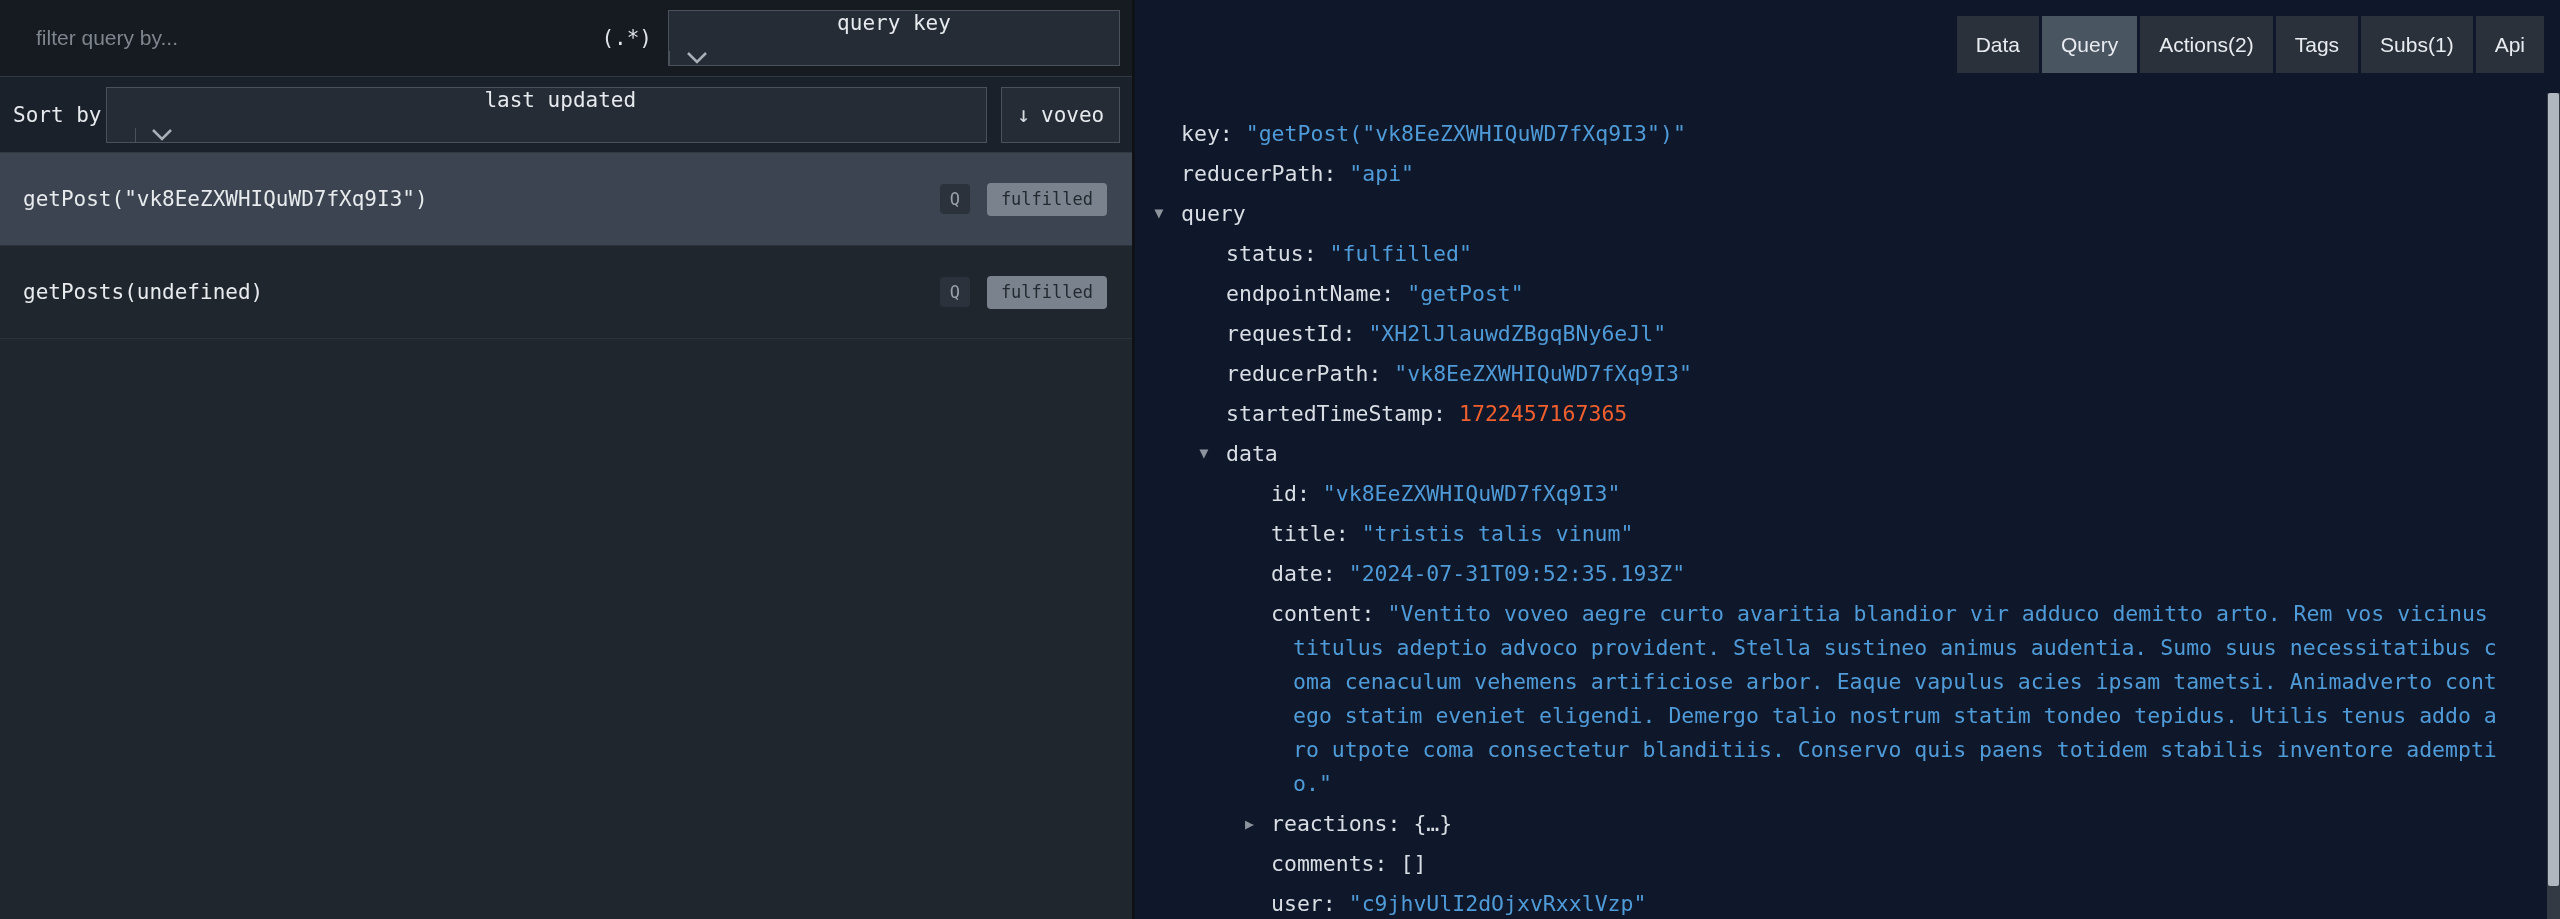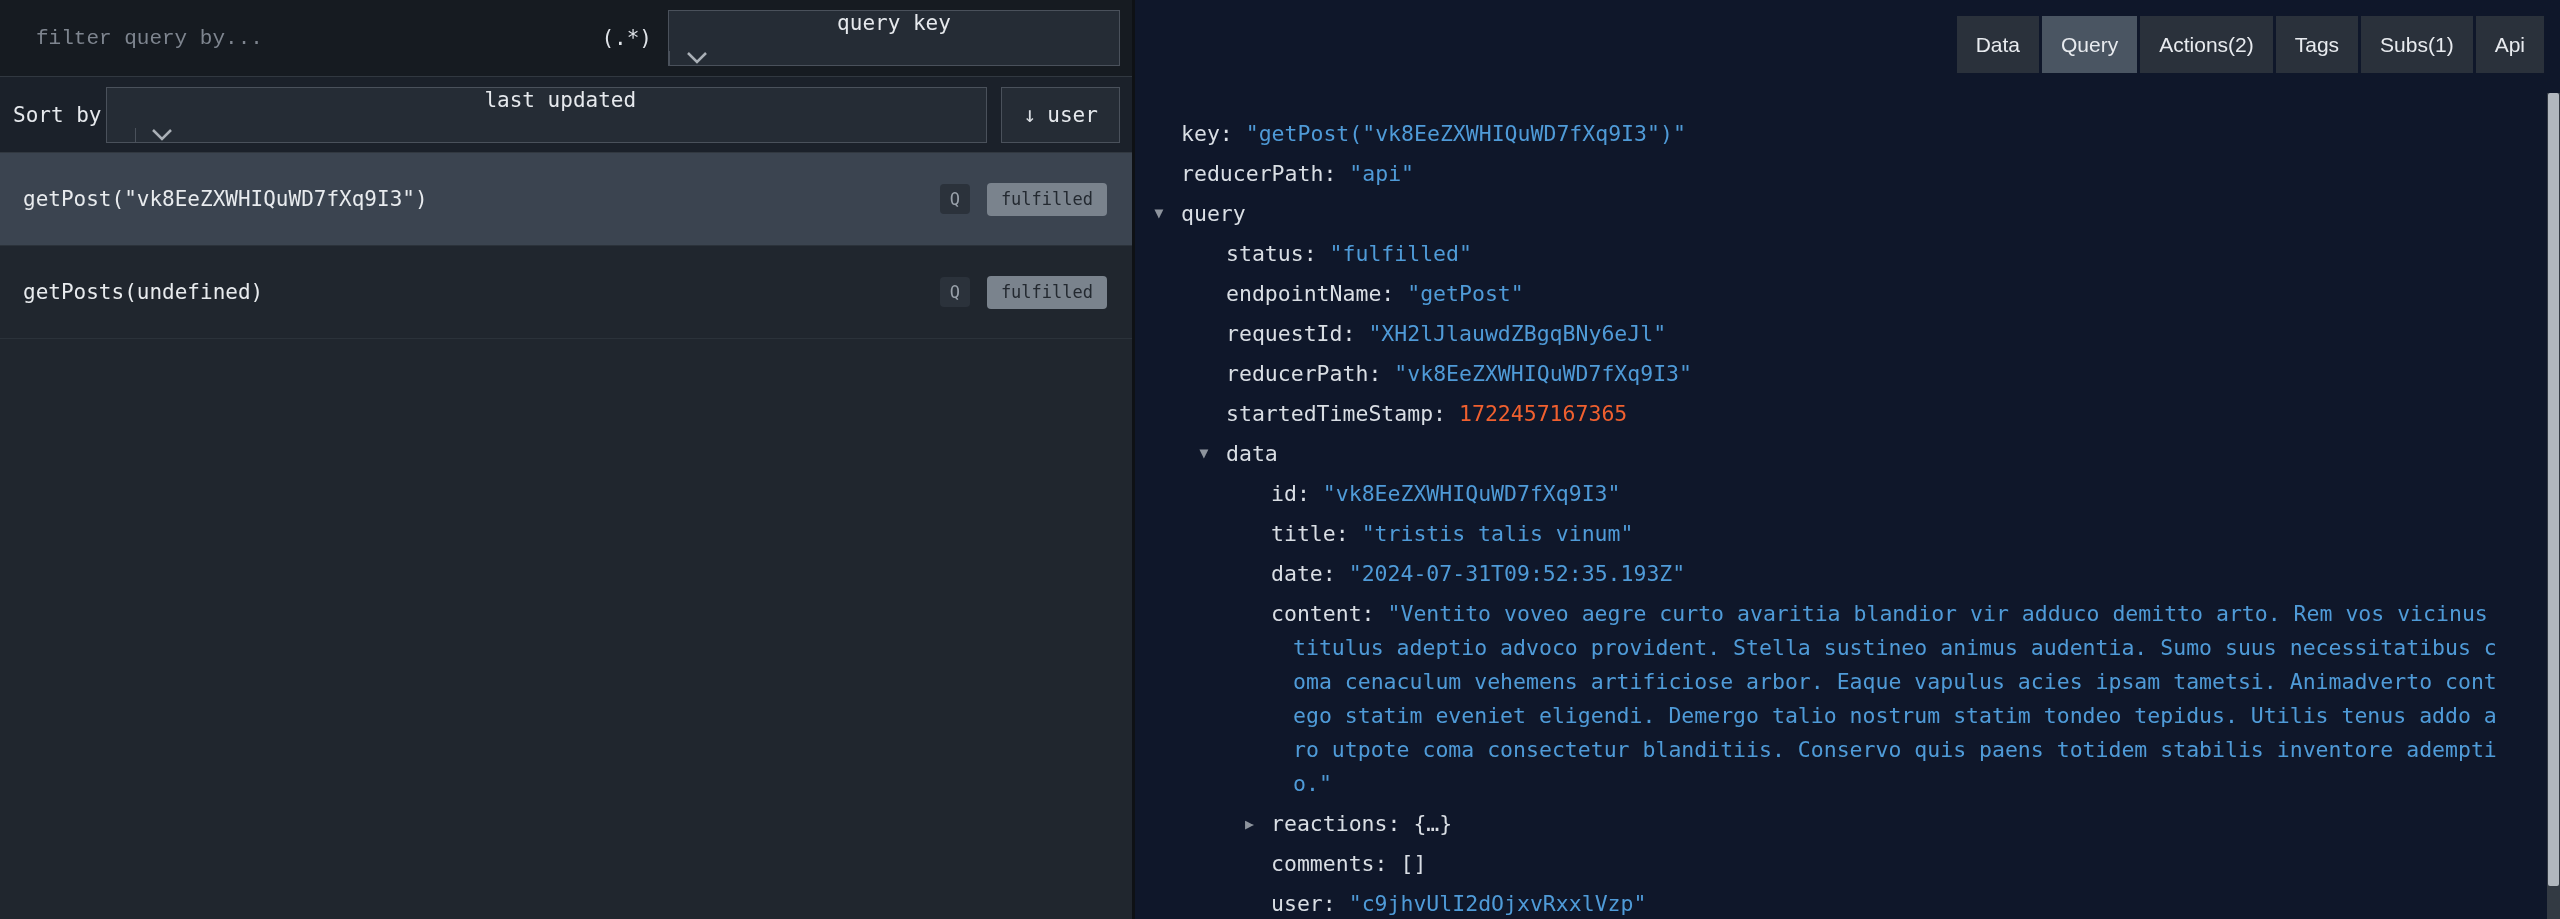--- a/index.html
+++ b/index.html
@@ -15,21 +15,21 @@
     width: 1135px; flex: none; background: #20262e;
     border-right: 3px solid #0e1115; display: flex; flex-direction: column;
   }
   .filter-bar {
     height: 77px; flex: none; background: #161b21;
     border-bottom: 1px solid #313840;
     display: flex; align-items: center; padding: 0 12px 0 0;
   }
   .filter-input {
     flex: 1; height: 100%; background: transparent; border: none; outline: none;
-    color: #0ea5e9; font-family: Liberation Mono, monospace; font-size: 21px;
+    color: #0ea5e9; font-family: Liberation Sans, sans-serif; font-size: 21px;
     padding: 0 10px 0 36px;
   }
   .filter-input::placeholder { color: #7e858f; }
   .regex-toggle {
     background: none; border: none; color: #dfe3e8; cursor: pointer;
     font-family: "DejaVu Sans Mono", monospace; font-size: 21px; padding: 0 16px;
   }
   .select {
     height: 56px; background: #252c35; border: 1px solid #4a515b;
     display: flex; align-items: center; color: #e6e9ed; font-size: 21px; flex-direction: column;
@@ -122,21 +122,21 @@
       <div class="select sort-select">
         <span class="select-value">last updated</span>
         <span class="chevron-box">
           <svg width="22" height="14" viewBox="0 0 22 14">
             <polyline points="2,2 11,11 20,2" fill="none" stroke="#aab0b7" stroke-width="2.5"></polyline>
           </svg>
         </span>
       </div>
       <button class="desc-button">
         <span class="arrow">↓</span>
-        <span>user</span>
+        <span>voveo</span>
       </button>
     </div>
 
     <div class="query-list">
         <div class="query-row selected">
           <span class="row-label">getPost("vk8EeZXWHIQuWD7fXq9I3")</span>
           <span class="row-badges">
             <span class="q-badge">Q</span>
             <span class="status-badge">fulfilled</span>
           </span>

